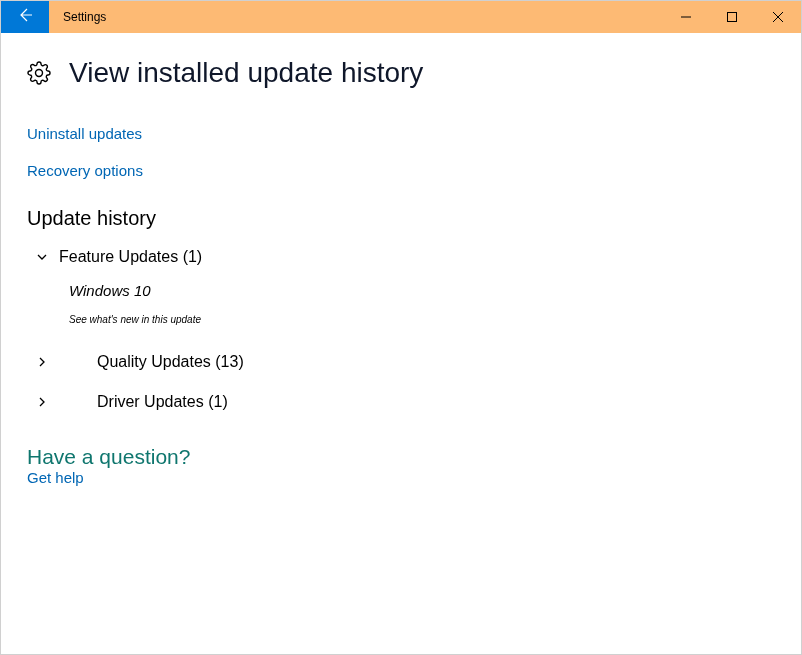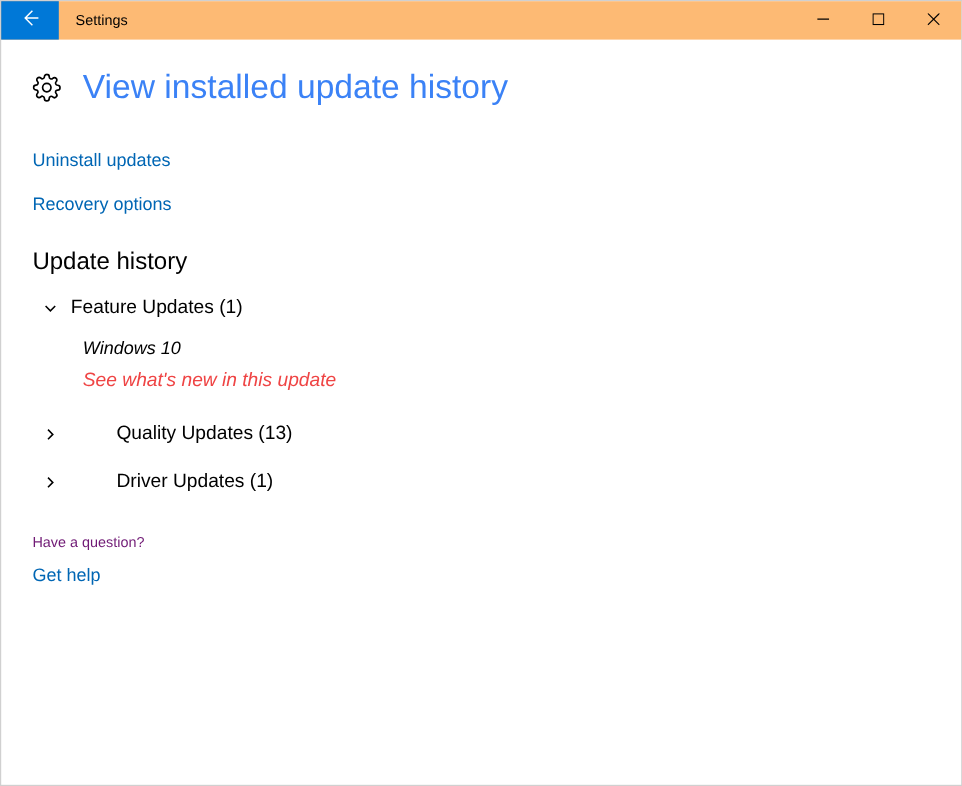--- a/index.html
+++ b/index.html
@@ -74,21 +74,21 @@
       align-items: center;
       justify-content: center;
     }
     .gear-icon svg {
       width: 24px;
       height: 24px;
     }
     .page-title {
       font-size: 28px;
       font-weight: 400;
-      color: #3b82f6;
+      color: #0f172a;
     }
     .link {
       color: #0066b4;
       font-size: 15px;
       cursor: pointer;
       display: block;
       margin-bottom: 20px;
     }
     .section-heading {
       font-size: 20px;
@@ -123,35 +123,34 @@
       padding-top: 10px;
       padding-bottom: 10px;
       font-style: italic;
     }
     .tree-child-line {
       font-size: 15px;
       color: #000;
       margin-bottom: 10px;
     }
     .tree-child-link {
-      font-size: 16px;
-      color: #ef4444;
+      font-size: 10px;
+      color: #000000;
       cursor: pointer;
       margin-bottom: 12px;
     }
     .spacer-top {
       margin-top: 10px;
       gap: 48px;
     }
     .question-heading {
-      font-size: 12px;
+      font-size: 21px;
       font-weight: 400;
-      color: #701a75;
+      color: #0f766e;
       margin-top: 28px;
-      margin-bottom: 12px;
     }
     .help-link {
       color: #0066b4;
       font-size: 15px;
       cursor: pointer;
     }
   </style>
 </head>
 <body>
 

